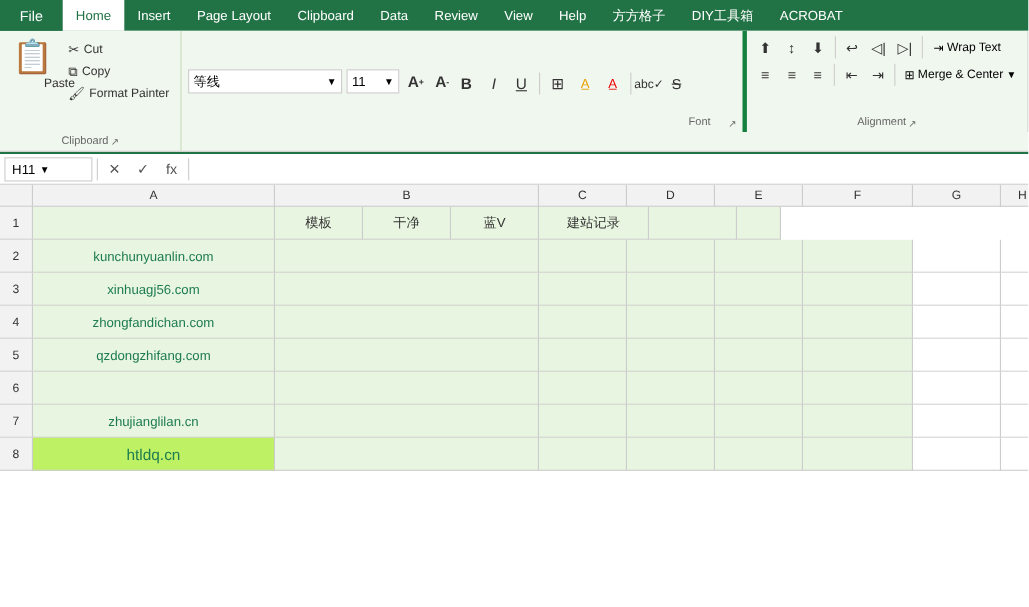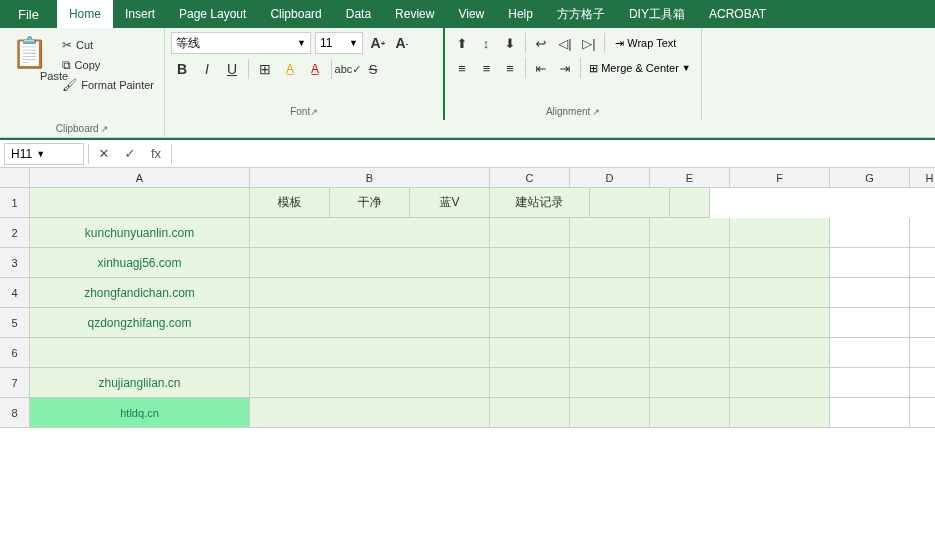--- a/index.html
+++ b/index.html
@@ -62,23 +62,23 @@
       padding: 2px 4px;
       border-radius: 3px;
       font-size: 11px;
       color: #333;
       white-space: nowrap;
     }
 
     
     .font-group {
       display: flex;
-      flex-direction: column;
+      flex-direction: row;
       padding: 4px 6px 0 6px;
-      border-right: 2px solid #15803d;
+      border-right: 4px solid #15803d;
       height: 92px;
     }
     .font-row1 {
       display: flex;
       align-items: center;
       gap: 4px;
       margin-bottom: 4px;
     }
     .font-name-select {
       width: 140px;
@@ -135,21 +135,21 @@
     }
     .font-group-label {
       font-size: 10px;
       color: #666;
       text-align: center;
       margin-top: auto;
       padding-bottom: 3px;
       display: flex;
       align-items: center;
       justify-content: center;
-      gap: 0;
+      gap: 16px;
     }
 
     
     .align-group {
       display: flex;
       flex-direction: column;
       padding: 4px 6px 0 6px;
       border-right: 1px solid #d0d0d0;
       height: 92px;
     }
@@ -502,21 +502,21 @@
             <div style="width: 220px; min-width: 220px; height: 30px; border-right: 1px solid rgb(204, 204, 204); border-bottom: 1px solid rgb(204, 204, 204); display: flex; align-items: center; justify-content: center; font-size: 12px; color: rgb(30, 124, 79); background: rgb(232, 245, 224); overflow: hidden; white-space: nowrap; padding: 0px 4px; flex-shrink: 0;">zhujianglilan.cn</div>
             <div style="width: 240px; min-width: 240px; height: 30px; border-right: 1px solid rgb(204, 204, 204); border-bottom: 1px solid rgb(204, 204, 204); display: flex; align-items: center; justify-content: center; font-size: 12px; color: rgb(51, 51, 51); background: rgb(232, 245, 224); overflow: hidden; white-space: nowrap; padding: 0px 4px; flex-shrink: 0;"></div>
             <div style="width: 80px; min-width: 80px; height: 30px; border-right: 1px solid rgb(204, 204, 204); border-bottom: 1px solid rgb(204, 204, 204); display: flex; align-items: center; justify-content: center; font-size: 12px; color: rgb(51, 51, 51); background: rgb(232, 245, 224); overflow: hidden; white-space: nowrap; padding: 0px 4px; flex-shrink: 0;"></div>
             <div style="width: 80px; min-width: 80px; height: 30px; border-right: 1px solid rgb(204, 204, 204); border-bottom: 1px solid rgb(204, 204, 204); display: flex; align-items: center; justify-content: center; font-size: 12px; color: rgb(51, 51, 51); background: rgb(232, 245, 224); overflow: hidden; white-space: nowrap; padding: 0px 4px; flex-shrink: 0;"></div>
             <div style="width: 80px; min-width: 80px; height: 30px; border-right: 1px solid rgb(204, 204, 204); border-bottom: 1px solid rgb(204, 204, 204); display: flex; align-items: center; justify-content: center; font-size: 12px; color: rgb(51, 51, 51); background: rgb(232, 245, 224); overflow: hidden; white-space: nowrap; padding: 0px 4px; flex-shrink: 0;"></div>
             <div style="width: 100px; min-width: 100px; height: 30px; border-right: 1px solid rgb(204, 204, 204); border-bottom: 1px solid rgb(204, 204, 204); display: flex; align-items: center; justify-content: center; font-size: 12px; color: rgb(51, 51, 51); background: rgb(232, 245, 224); overflow: hidden; white-space: nowrap; padding: 0px 4px; flex-shrink: 0;"></div>
             <div style="width: 80px; min-width: 80px; height: 30px; border-right: 1px solid rgb(204, 204, 204); border-bottom: 1px solid rgb(204, 204, 204); display: flex; align-items: center; justify-content: center; font-size: 12px; color: rgb(51, 51, 51); background: rgb(255, 255, 255); overflow: hidden; white-space: nowrap; padding: 0px 4px; flex-shrink: 0;"></div>
             <div style="width: 40px; min-width: 40px; height: 30px; border-right: 1px solid rgb(204, 204, 204); border-bottom: 1px solid rgb(204, 204, 204); display: flex; align-items: center; justify-content: center; font-size: 12px; color: rgb(51, 51, 51); background: rgb(255, 255, 255); overflow: hidden; white-space: nowrap; padding: 0px 4px; flex-shrink: 0;"></div>
           </div>
           <div style="display: flex; flex-shrink: 0;">
-            <div style="width: 220px; min-width: 220px; height: 30px; border-right: 1px solid rgb(204, 204, 204); border-bottom: 1px solid rgb(204, 204, 204); display: flex; align-items: center; justify-content: center; font-size: 11px; color: rgb(30, 124, 79); background: #86efac; overflow: hidden; white-space: nowrap; padding: 0px 4px; flex-shrink: 0;">htldq.cn</div>
+            <div style="width: 220px; min-width: 220px; height: 30px; border-right: 1px solid rgb(204, 204, 204); border-bottom: 1px solid rgb(204, 204, 204); display: flex; align-items: center; justify-content: center; font-size: 14px; color: rgb(30, 124, 79); background: #bef264; overflow: hidden; white-space: nowrap; padding: 0px 4px; flex-shrink: 0;">htldq.cn</div>
             <div style="width: 240px; min-width: 240px; height: 30px; border-right: 1px solid rgb(204, 204, 204); border-bottom: 1px solid rgb(204, 204, 204); display: flex; align-items: center; justify-content: center; font-size: 12px; color: rgb(51, 51, 51); background: rgb(232, 245, 224); overflow: hidden; white-space: nowrap; padding: 0px 4px; flex-shrink: 0;"></div>
             <div style="width: 80px; min-width: 80px; height: 30px; border-right: 1px solid rgb(204, 204, 204); border-bottom: 1px solid rgb(204, 204, 204); display: flex; align-items: center; justify-content: center; font-size: 12px; color: rgb(51, 51, 51); background: rgb(232, 245, 224); overflow: hidden; white-space: nowrap; padding: 0px 4px; flex-shrink: 0;"></div>
             <div style="width: 80px; min-width: 80px; height: 30px; border-right: 1px solid rgb(204, 204, 204); border-bottom: 1px solid rgb(204, 204, 204); display: flex; align-items: center; justify-content: center; font-size: 12px; color: rgb(51, 51, 51); background: rgb(232, 245, 224); overflow: hidden; white-space: nowrap; padding: 0px 4px; flex-shrink: 0;"></div>
             <div style="width: 80px; min-width: 80px; height: 30px; border-right: 1px solid rgb(204, 204, 204); border-bottom: 1px solid rgb(204, 204, 204); display: flex; align-items: center; justify-content: center; font-size: 12px; color: rgb(51, 51, 51); background: rgb(232, 245, 224); overflow: hidden; white-space: nowrap; padding: 0px 4px; flex-shrink: 0;"></div>
             <div style="width: 100px; min-width: 100px; height: 30px; border-right: 1px solid rgb(204, 204, 204); border-bottom: 1px solid rgb(204, 204, 204); display: flex; align-items: center; justify-content: center; font-size: 12px; color: rgb(51, 51, 51); background: rgb(232, 245, 224); overflow: hidden; white-space: nowrap; padding: 0px 4px; flex-shrink: 0;"></div>
             <div style="width: 80px; min-width: 80px; height: 30px; border-right: 1px solid rgb(204, 204, 204); border-bottom: 1px solid rgb(204, 204, 204); display: flex; align-items: center; justify-content: center; font-size: 12px; color: rgb(51, 51, 51); background: rgb(255, 255, 255); overflow: hidden; white-space: nowrap; padding: 0px 4px; flex-shrink: 0;"></div>
             <div style="width: 40px; min-width: 40px; height: 30px; border-right: 1px solid rgb(204, 204, 204); border-bottom: 1px solid rgb(204, 204, 204); display: flex; align-items: center; justify-content: center; font-size: 12px; color: rgb(51, 51, 51); background: rgb(255, 255, 255); overflow: hidden; white-space: nowrap; padding: 0px 4px; flex-shrink: 0;"></div>
           </div>
         </div>
       </div>

